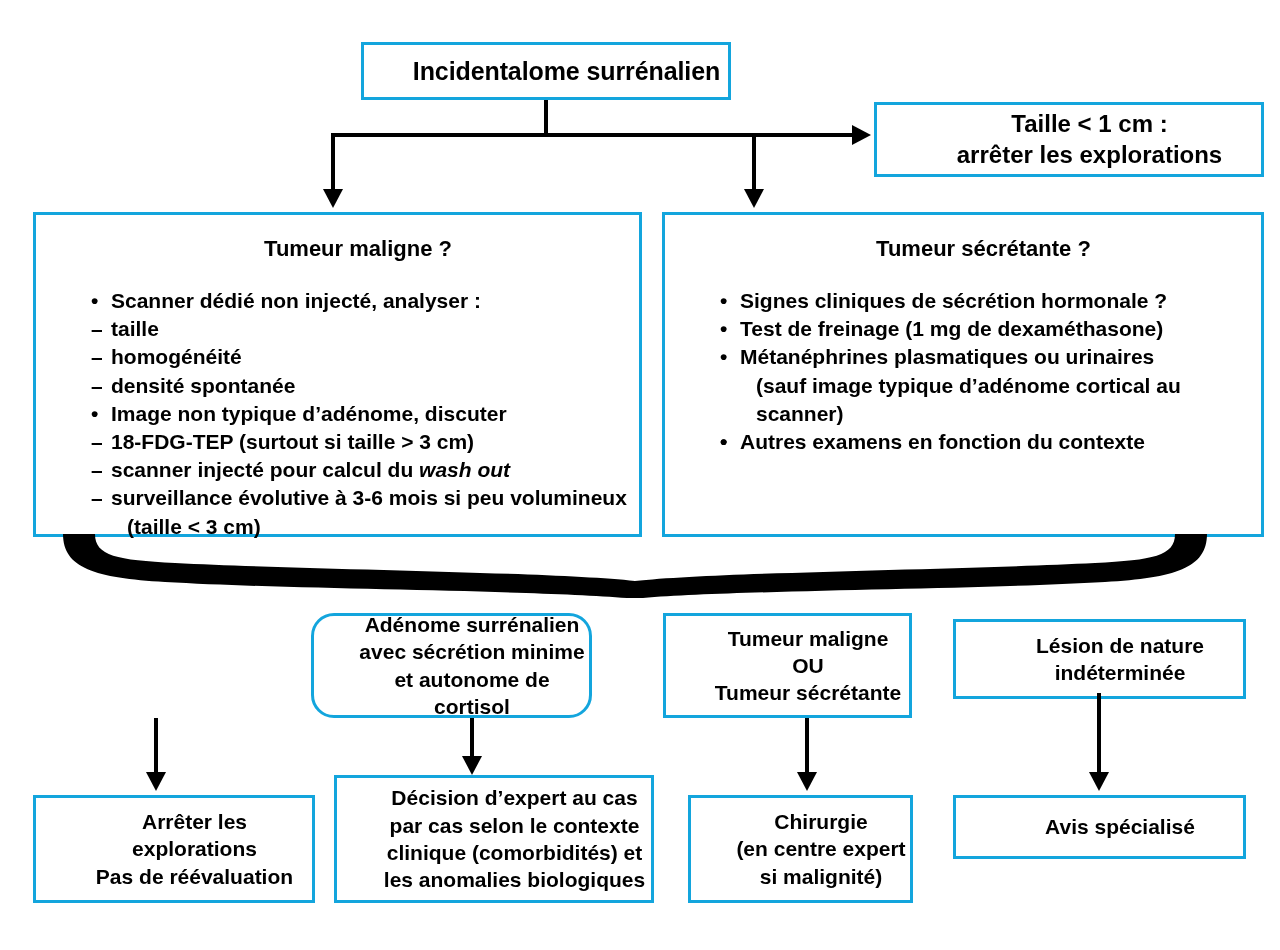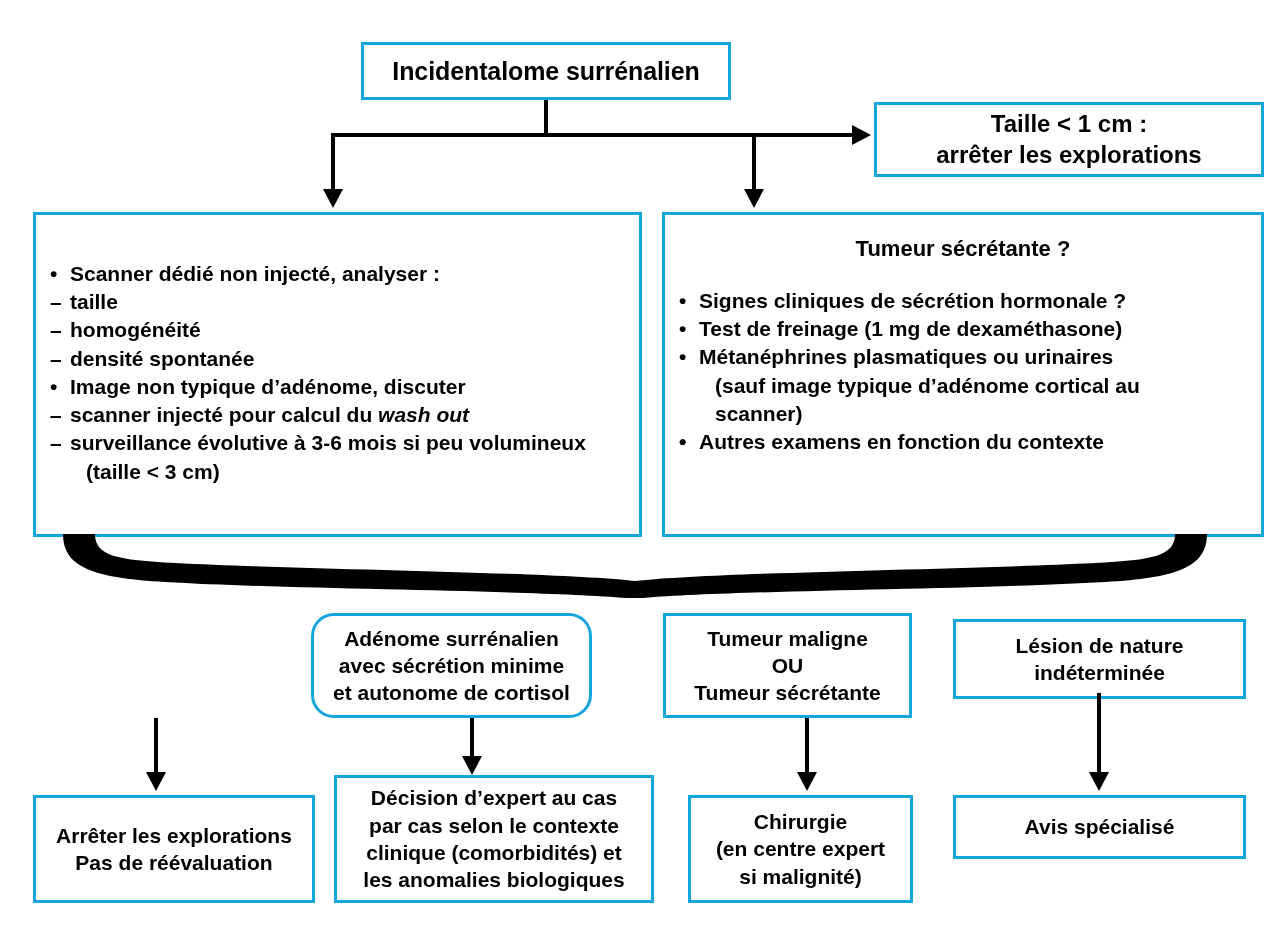--- a/index.html
+++ b/index.html
@@ -25,20 +25,21 @@
     box-sizing: border-box;
     border: 3px solid #13a5dd;
     background: #ffffff;
     color: #000000;
     display: flex;
     flex-direction: column;
     justify-content: center;
     align-items: center;
     text-align: center;
     line-height: 1.22;
+    padding-left: 41px;
   }
   .box.align-top {
     justify-content: flex-start;
   }
   .box-title {
     font-weight: bold;
     text-align: center;
     width: 100%;
   }
 
@@ -112,27 +113,28 @@
   <div class="arrowhead down" style="left:744px; top:189px;"></div>
 
   <div class="arrowhead right" style="left:852px; top:125px;"></div>
 
   <div class="box t-small-hdr" style="left:874px; top:102px; width:390px; height:75px;">
     <div>Taille &lt; 1 cm :</div>
     <div>arrêter les explorations</div>
   </div>
 
   <div class="box align-top" style="left:33px; top:212px; width:609px; height:325px; padding-top:21px;">
+    <div class="box-title t-panel-hdr">Tumeur maligne ?</div>
     <div class="list t-list" style="margin-top:24px;">
         <div class="li"><span class="marker">•</span><span>Scanner dédié non injecté, analyser :</span></div>
         <div class="li"><span class="marker">–</span><span>taille</span></div>
         <div class="li"><span class="marker">–</span><span>homogénéité</span></div>
         <div class="li"><span class="marker">–</span><span>densité spontanée</span></div>
         <div class="li"><span class="marker">•</span><span>Image non typique d’adénome, discuter</span></div>
-        <div class="li"><span class="marker">–</span></div>
+        <div class="li"><span class="marker">–</span><span>18-FDG-TEP (surtout si taille &gt; 3 cm)</span></div>
         <div class="li"><span class="marker">–</span><span>scanner injecté pour calcul du </span><span class="ital">wash out</span></div>
         <div class="li"><span class="marker">–</span><span>surveillance évolutive à 3-6 mois si peu volumineux</span></div>
         <div class="li cont"><span>(taille &lt; 3 cm)</span></div>
       </div>
   </div>
 
   <div class="box align-top" style="left:662px; top:212px; width:602px; height:325px; padding-top:21px;">
     <div class="box-title t-panel-hdr">Tumeur sécrétante ?</div>
     <div class="list t-list" style="margin-top:24px;">
         <div class="li"><span class="marker">•</span><span>Signes cliniques de sécrétion hormonale ?</span></div>

